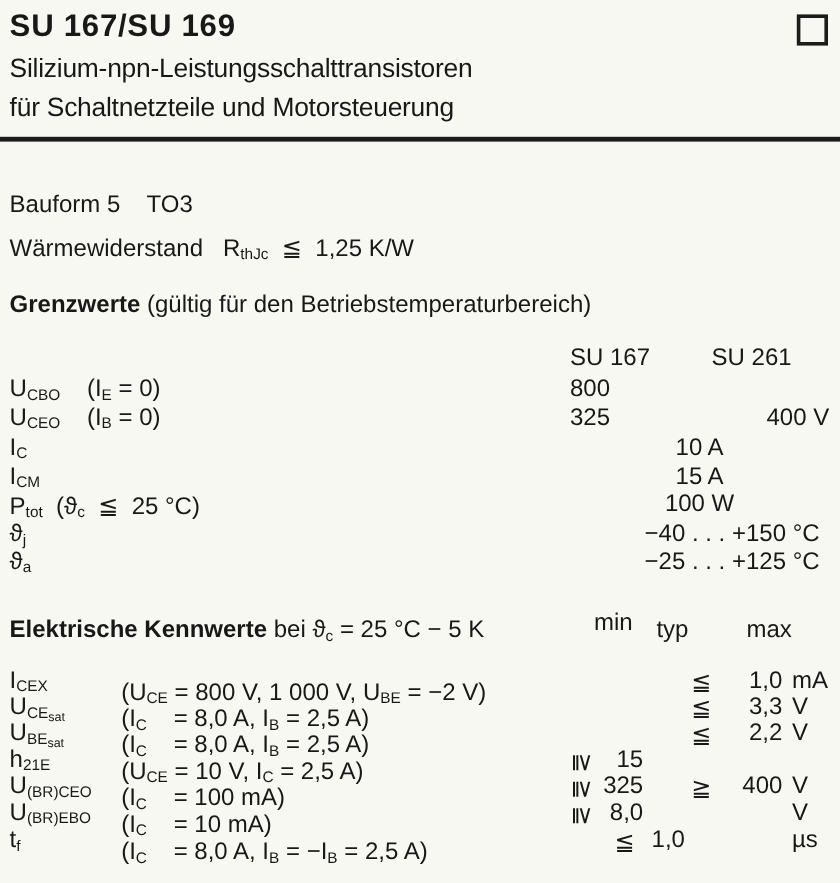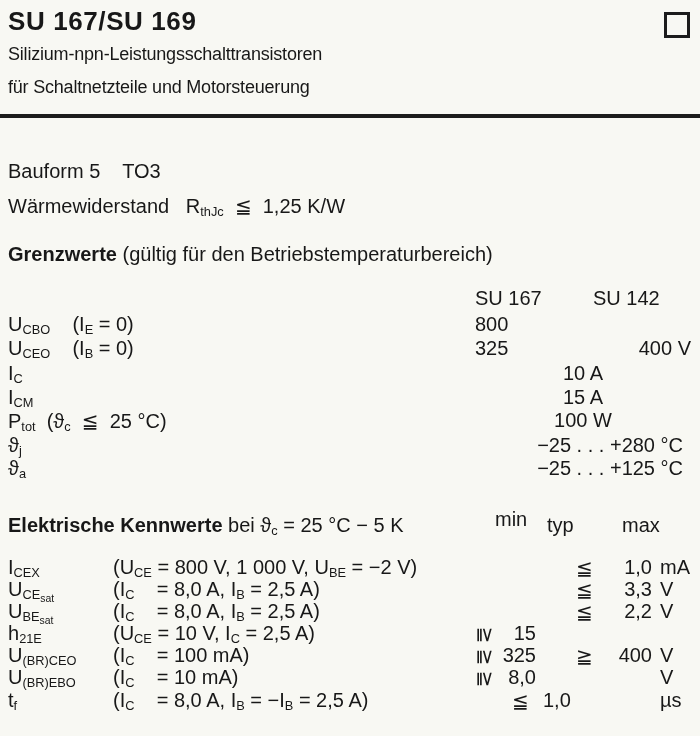--- a/index.html
+++ b/index.html
@@ -3,38 +3,38 @@
 <meta charset="utf-8">
 <style>
   html,body{margin:0;padding:0;background:#e8e8e4;}
   .page{
     position:relative;width:700px;height:736px;background:#f8f8f3;
     font-family:"Liberation Sans","DejaVu Sans",sans-serif;color:#181818;
     overflow:hidden;
   }
   .abs{position:absolute;white-space:pre;}
   .title{font-size:26px;font-weight:bold;letter-spacing:.6px;}
-  .subtitle{font-size:18px;letter-spacing:-.2px;}
+  .subtitle{font-size:22px;letter-spacing:-.2px;}
   .rule{position:absolute;left:0;width:700px;height:4px;background:#1c1c1c;}
   .body,.g-row,.k-row,.hdr{font-size:20px;}
   .bold{font-weight:bold;}
   .g-row,.k-row{position:absolute;left:0;width:628px;height:23px;}
   .cell{position:absolute;white-space:pre;top:0;}
   sub{font-size:.64em;line-height:0;vertical-align:-.24em;}
   sub.s2{font-size:.52em;vertical-align:-.55em;}
   .rot{display:inline-block;transform:rotate(90deg);transform-origin:50% 55%;}
   
   .g-sym{left:8px;text-align:right;}
   .g-v1{left:475px;}
   .g-v2{left:575px;width:116px;text-align:right;}
   .g-vc{left:475px;width:216px;text-align:center;}
   .g-vr{left:475px;width:208px;text-align:right;}
   
   .k-sym{left:8px;}
-  .k-cond{left:113px;}
+  .k-cond{left:101px;margin-top:10px;}
   .k-minsign{left:476px;}
   .k-minval{left:502px;width:34px;text-align:right;}
   .k-midsign{left:512px;}
   .k-midval{left:543px;}
   .k-maxsign{left:576px;}
   .k-maxval{left:600px;width:52px;text-align:right;}
   .k-maxunit{left:660px;}
   .corner-box{position:absolute;left:664px;top:12px;width:20px;height:20px;border:3px solid #1c1c1c;background:transparent;}
 </style>
 </head>
@@ -48,21 +48,21 @@
   <div class="abs subtitle" style="left:8px;top:77px">für Schaltnetzteile und Motorsteuerung</div>
   <div class="rule" style="top:114px"></div>
 
   <div class="abs body" style="left:8px;top:160px"><span>Bauform 5</span><span>    </span><span>TO3</span></div>
   <div class="abs body" style="left:8px;top:194px"><span>Wärmewiderstand   R</span><sub>thJc</sub><span>  ≦  1,25 K/W</span></div>
 
   <div class="abs body" style="left:8px;top:243px"><span class="bold">Grenzwerte</span><span> (gültig für den Betriebstemperaturbereich)</span></div>
 
   <div class="g-row hdr" style="top:287px">
     <span class="cell" style="left:475px">SU 167</span>
-    <span class="cell" style="left:593px">SU 142</span>
+    <span class="cell" style="left:593px">SU 261</span>
   </div>
 
   <div class="g-row" style="top:313px">
     <span class="cell g-sym"><span>U</span><sub>CBO</sub><span>    (I</span><sub>E</sub><span> = 0)</span></span>
     <span class="cell g-v1">800</span>
   </div>
   <div class="g-row" style="top:337px">
     <span class="cell g-sym"><span>U</span><sub>CEO</sub><span>    (I</span><sub>B</sub><span> = 0)</span></span>
     <span class="cell g-v1">325</span>
     <span class="cell g-v2">400 V</span>
@@ -74,21 +74,21 @@
   <div class="g-row" style="top:386px">
     <span class="cell g-sym"><span>I</span><sub>CM</sub></span>
     <span class="cell g-vc">15 A</span>
   </div>
   <div class="g-row" style="top:409px">
     <span class="cell g-sym"><span>P</span><sub>tot</sub><span>  (ϑ</span><sub>c</sub><span>  ≦  25 °C)</span></span>
     <span class="cell g-vc">100 W</span>
   </div>
   <div class="g-row" style="top:434px">
     <span class="cell g-sym"><span>ϑ</span><sub>j</sub></span>
-    <span class="cell g-vr">−25 . . . +280 °C</span>
+    <span class="cell g-vr">−40 . . . +150 °C</span>
   </div>
   <div class="g-row" style="top:457px">
     <span class="cell g-sym"><span>ϑ</span><sub>a</sub></span>
     <span class="cell g-vr">−25 . . . +125 °C</span>
   </div>
 
   <div class="abs body" style="left:8px;top:514px"><span class="bold">Elektrische Kennwerte</span><span><span> bei ϑ</span><sub>c</sub><span> = 25 °C − 5 K</span></span></div>
   <div class="abs body" style="left:495px;top:508px">min</div>
   <div class="abs body" style="left:547px;top:514px">typ</div>
   <div class="abs body" style="left:622px;top:514px">max</div>

